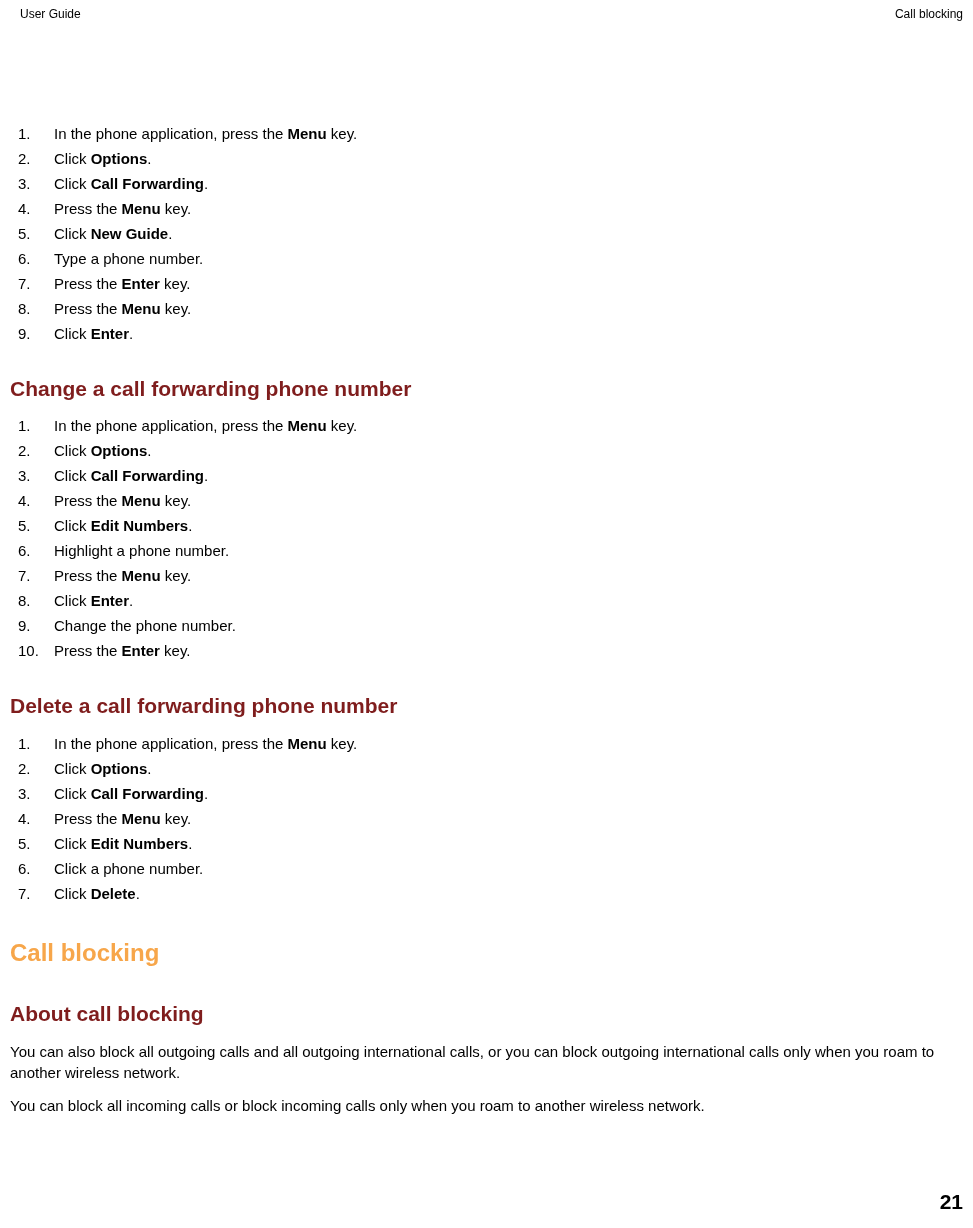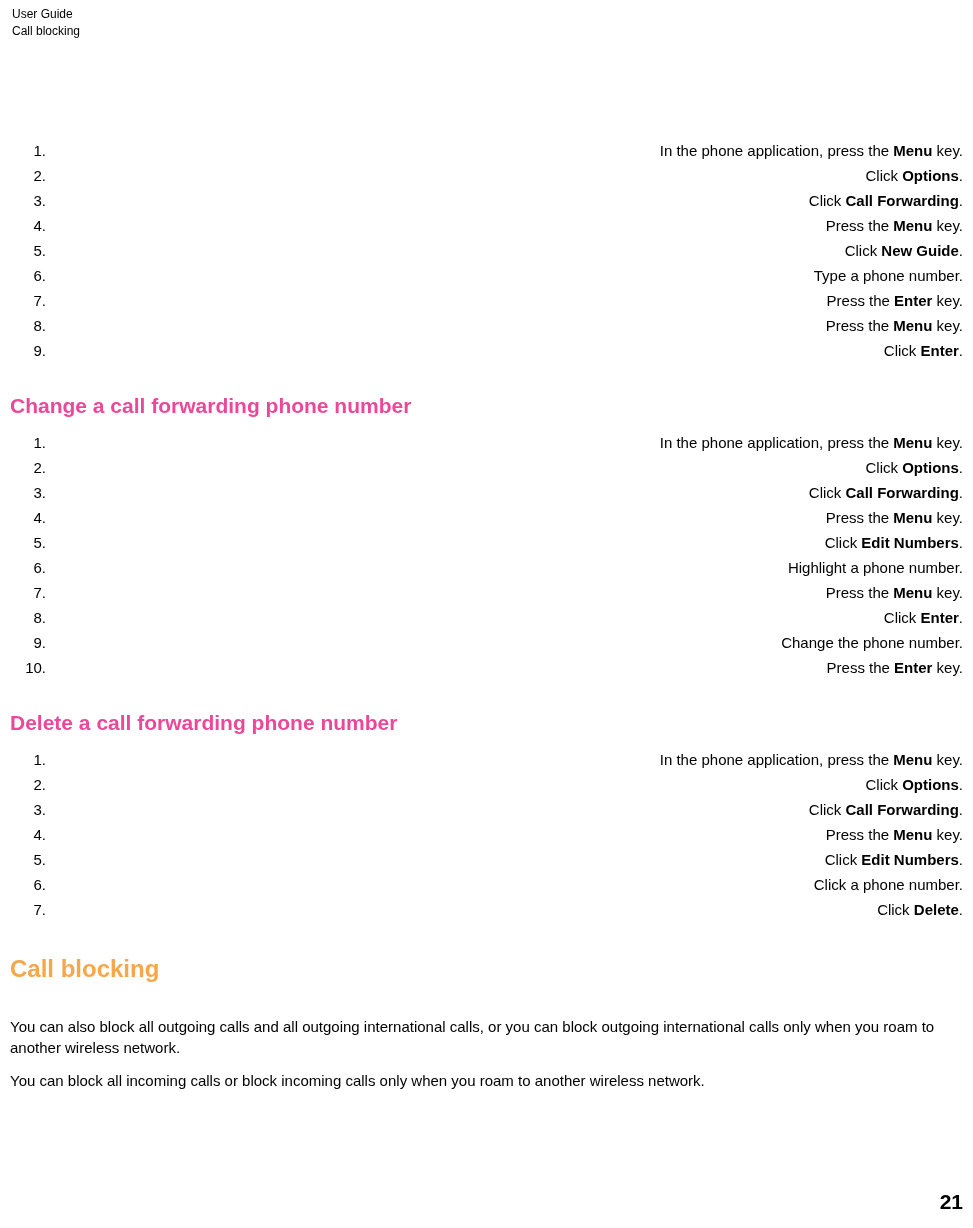--- a/index.html
+++ b/index.html
@@ -9,47 +9,45 @@
       font-family: Arial, Helvetica, sans-serif;
       font-size: 15px;
       color: #000;
       line-height: 1.4;
       position: relative;
       background: #fff;
     }
     .header {
       display: flex;
       justify-content: space-between;
-      padding: 6px 10px 0 12px;
+      padding: 6px 10px 0 20px;
       font-size: 12px;
-      flex-direction: column;
     }
     .content {
       padding: 100px 10px 0 10px;
     }
     ol {
       list-style: none;
       counter-reset: item;
       margin-left: 0;
     }
     ol li {
       counter-increment: item;
       padding-left: 44px;
       position: relative;
       margin-bottom: 4px;
-      text-align: right;
     }
     ol li::before {
       content: counter(item) ".";
       position: absolute;
       left: 8px;
       width: 28px;
     }
     .h3 {
-      color: #ec4899;
+      color: #7f1d1d;
       font-size: 21px;
       font-weight: bold;
       margin-top: 30px;
       margin-bottom: 12px;
     }
     .h2 {
       color: #f7a64a;
       font-size: 24px;
       font-weight: bold;
       margin-top: 32px;
@@ -111,18 +109,19 @@
       <li><span>In the phone application, press the </span><b>Menu</b><span> key.</span></li>
       <li><span>Click </span><b>Options</b><span>.</span></li>
       <li><span>Click </span><b>Call Forwarding</b><span>.</span></li>
       <li><span>Press the </span><b>Menu</b><span> key.</span></li>
       <li><span>Click </span><b>Edit Numbers</b><span>.</span></li>
       <li><span>Click a phone number.</span></li>
       <li><span>Click </span><b>Delete</b><span>.</span></li>
     </ol>
 
   <div class="h2">Call blocking</div>
+  <div class="h3">About call blocking</div>
   <div class="para">You can also block all outgoing calls and all outgoing international calls, or you can block outgoing international calls only when you roam to another wireless network.</div>
   <div class="para">You can block all incoming calls or block incoming calls only when you roam to another wireless network.</div>
 
 </div>
 
 <div class="page-number">21</div>
 
 </body></html>

